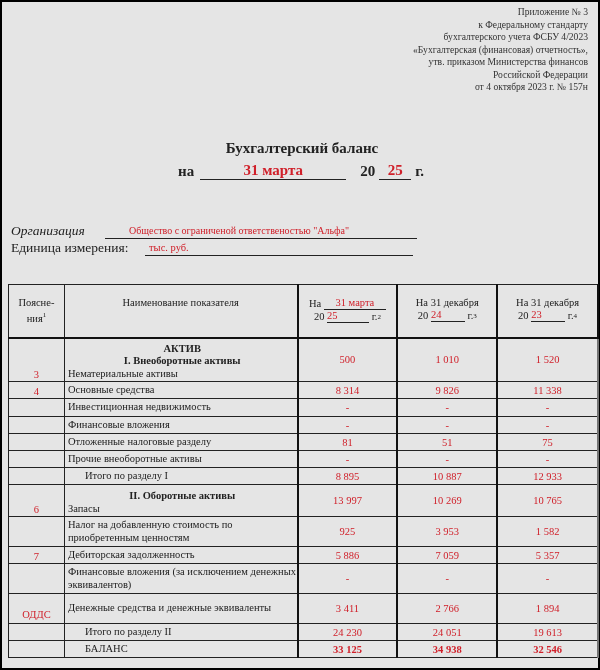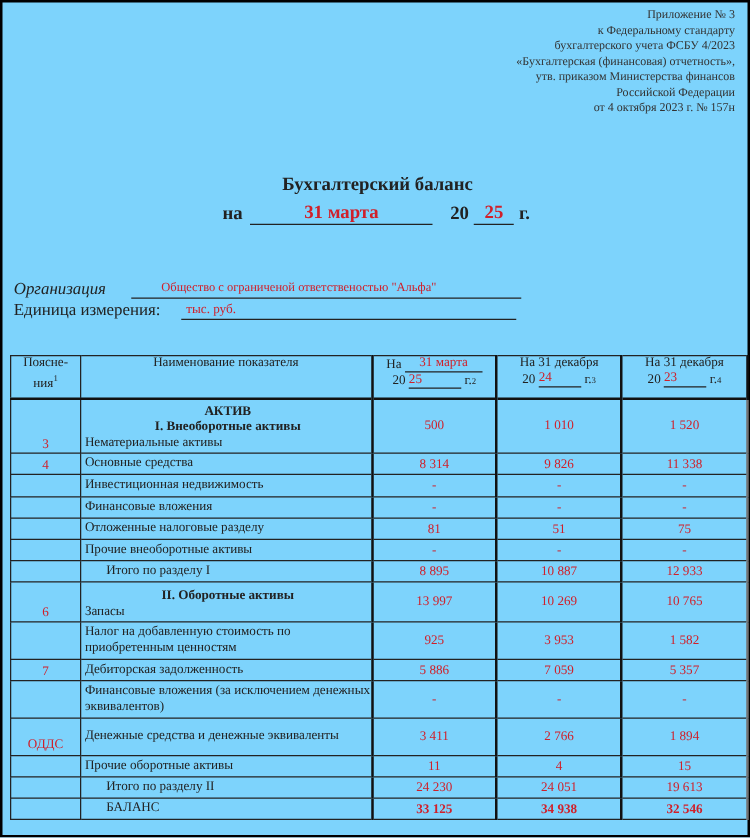--- a/index.html
+++ b/index.html
@@ -1,36 +1,36 @@
 <!DOCTYPE html>
 <html><head>
 <meta charset="utf-8">
 <style>
   * { box-sizing: border-box; margin: 0; padding: 0; }
   html, body { width: 600px; height: 670px; background: #ffffff; overflow: hidden; }
   body { font-family: "Liberation Serif", "DejaVu Serif", serif; color: #222; position: relative; }
-  .page { position: absolute; left: 0; top: 0; width: 600px; height: 670px; border: 2px solid #000; border-bottom: 2px solid #000; background: #7dd3fc; }
+  .page { position: absolute; left: 0; top: 0; width: 600px; height: 670px; border: 2px solid #000; border-bottom: 2px solid #000; background: #e5e5e5; }
   .appendix { position: absolute; right: 10px; top: 4px; text-align: right; font-size: 9.6px; line-height: 12.5px; color: #333; }
   .title { position: absolute; left: 0; width: 600px; top: 138px; text-align: center; font-weight: bold; font-size: 15px; color: #222; }
   .date-line { position: absolute; top: 160px; left: 176px; font-weight: bold; font-size: 15px; color: #222; display: flex; align-items: flex-end; }
   .uline { display: inline-block; border-bottom: 1.5px solid #222; text-align: center; }
   .date-line .day { width: 146px; margin-left: 6px; color: #d0202a; font-size: 15px; line-height: 17px; }
   .date-line .y20 { margin-left: 14px; }
   .date-line .yy { width: 32px; margin-left: 4px; color: #d0202a; line-height: 17px; }
   .date-line .g { margin-left: 4px; }
   .org { position: absolute; left: 9px; top: 221px; font-size: 13.5px; color: #222; display: flex; align-items: flex-end; }
   .org .label { width: 86px; font-style: italic; }
   .org .val { width: 312px; margin-left: 8px; color: #d0202a; font-size: 10px; text-align: left; padding-left: 24px; line-height: 14px; }
   .unit { position: absolute; left: 9px; top: 238px; font-size: 13.5px; color: #222; display: flex; align-items: center; }
   .unit .label { width: 128px; }
   .unit .val { width: 268px; margin-left: 6px; color: #d0202a; font-size: 10.5px; text-align: left; padding-left: 4px; line-height: 14px; }
 
   table.bal { position: absolute; left: 6px; top: 282px; width: 591px; border-collapse: collapse; font-size: 10.5px; color: #222; }
   table.bal td, table.bal th { border: 1px solid #222; font-weight: normal; vertical-align: middle; }
-  table.bal th { font-size: 10.5px; text-align: center; padding: 0 2px; line-height: 12px; vertical-align: top; }
+  table.bal th { font-size: 10.5px; text-align: center; padding: 12px 2px; line-height: 12px; vertical-align: top; }
   table.bal td.note { text-align: center; color: #d0202a; vertical-align: bottom; padding-bottom: 1px; }
   table.bal td.name { text-align: left; padding-left: 3px; line-height: 12.5px; }
   table.bal td.num { text-align: center; color: #d0202a; border-left: 2px solid #111; margin-top: 18px; }
   table.bal td.num.last { border-right: 2px solid #737373; }
   table.bal th.numh { border-left: 2px solid #111; }
   table.bal th.numh.last { border-right: 2px solid #111; }
   .sup { font-size: 7px; vertical-align: super; }
   .hdr-sub { display: flex; justify-content: center; align-items: flex-end; }
   .hdr-u { display: inline-block; border-bottom: 1px solid #222; color: #d0202a; text-align: left; }
   .total-row td { border-top: 2px solid #111; }
@@ -186,27 +186,20 @@
         <td class="num">-</td>
         <td class="num last">-</td>
       </tr>
       <tr style="height:30px">
         <td class="note" style="vertical-align:middle; padding-top:12px">ОДДС</td>
         <td class="name">Денежные средства и денежные эквиваленты</td>
         <td class="num">3 411</td>
         <td class="num">2 766</td>
         <td class="num last">1 894</td>
       </tr>
-      <tr style="height:17px">
-        <td class="note"></td>
-        <td class="name">Прочие оборотные активы</td>
-        <td class="num">11</td>
-        <td class="num">4</td>
-        <td class="num last">15</td>
-      </tr>
       <tr class="total-row" style="height:17px">
         <td class="note"></td>
         <td class="name indent">Итого по разделу II</td>
         <td class="num">24 230</td>
         <td class="num">24 051</td>
         <td class="num last">19 613</td>
       </tr>
       <tr class="balance-row" style="height:17px">
         <td class="note"></td>
         <td class="name indent bold">БАЛАНС</td>

